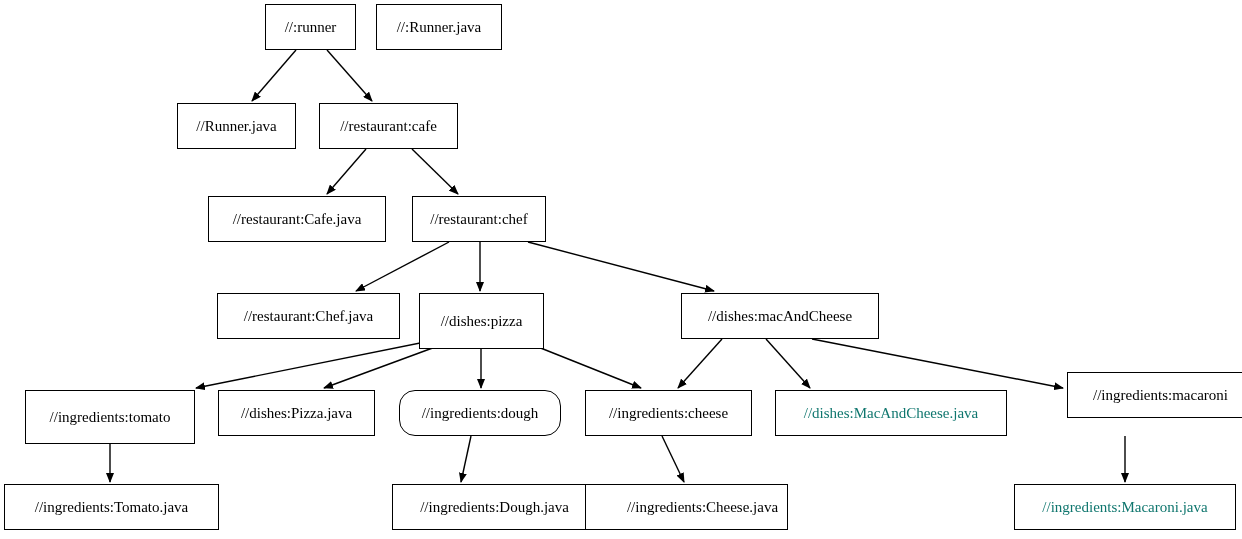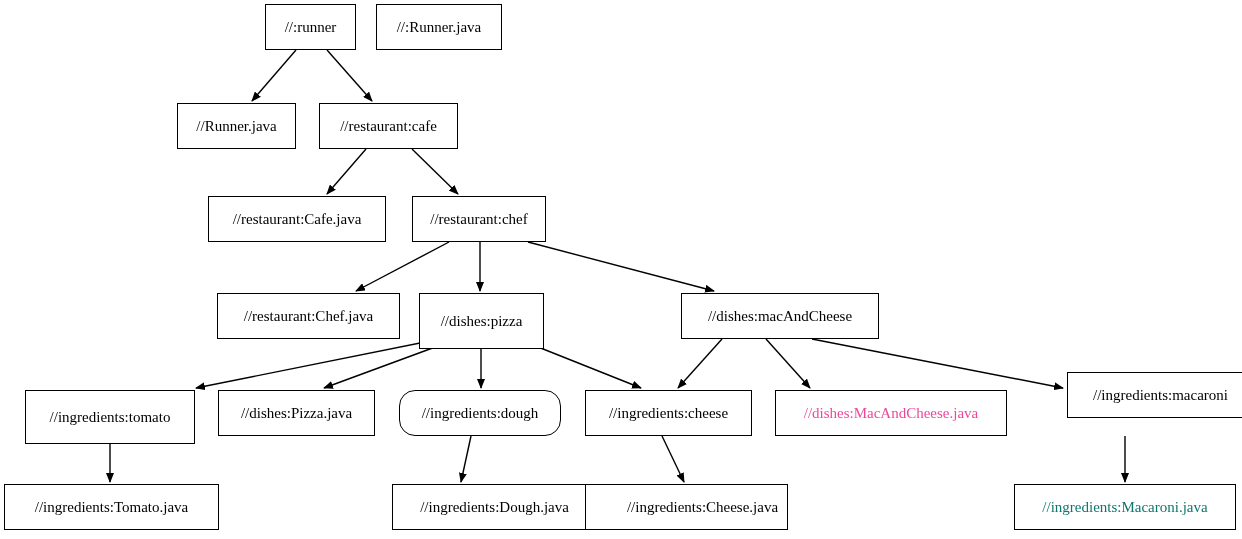--- a/index.html
+++ b/index.html
@@ -115,21 +115,21 @@
       <div class="graph-node" style="left: 218px; top: 390px; width: 157px; height: 46px; border-color: rgb(0, 0, 0); background: rgb(255, 255, 255);">
         <span class="node-label" style="color: rgb(0, 0, 0);">//dishes:Pizza.java</span>
       </div>
       <div class="graph-node" style="left: 399px; top: 390px; width: 162px; height: 46px; border-color: rgb(0, 0, 0); background: rgb(255, 255, 255); border-radius: 16px;">
         <span class="node-label" style="color: rgb(0, 0, 0);">//ingredients:dough</span>
       </div>
       <div class="graph-node" style="left: 585px; top: 390px; width: 167px; height: 46px; border-color: rgb(0, 0, 0); background: rgb(255, 255, 255);">
         <span class="node-label" style="color: rgb(0, 0, 0);">//ingredients:cheese</span>
       </div>
       <div class="graph-node" style="left: 775px; top: 390px; width: 232px; height: 46px; border-color: rgb(0, 0, 0); background: rgb(255, 255, 255);">
-        <span class="node-label" style="color: #ec4899; text-align: center;">//dishes:MacAndCheese.java</span>
+        <span class="node-label" style="color: #0f766e; text-align: center;">//dishes:MacAndCheese.java</span>
       </div>
       <div class="graph-node" style="left: 1031px; top: 372px; width: 187px; height: 46px; border-color: rgb(0, 0, 0); background: rgb(255, 255, 255); margin-left: 36px;">
         <span class="node-label" style="color: rgb(0, 0, 0);">//ingredients:macaroni</span>
       </div>
       <div class="graph-node" style="left: 4px; top: 484px; width: 215px; height: 46px; border-color: rgb(0, 0, 0); background: rgb(255, 255, 255);">
         <span class="node-label" style="color: rgb(0, 0, 0);">//ingredients:Tomato.java</span>
       </div>
       <div class="graph-node" style="left: 360px; top: 484px; width: 205px; height: 46px; border-color: rgb(0, 0, 0); background: rgb(255, 255, 255); margin-left: 32px;">
         <span class="node-label" style="color: rgb(0, 0, 0);">//ingredients:Dough.java</span>
       </div>

